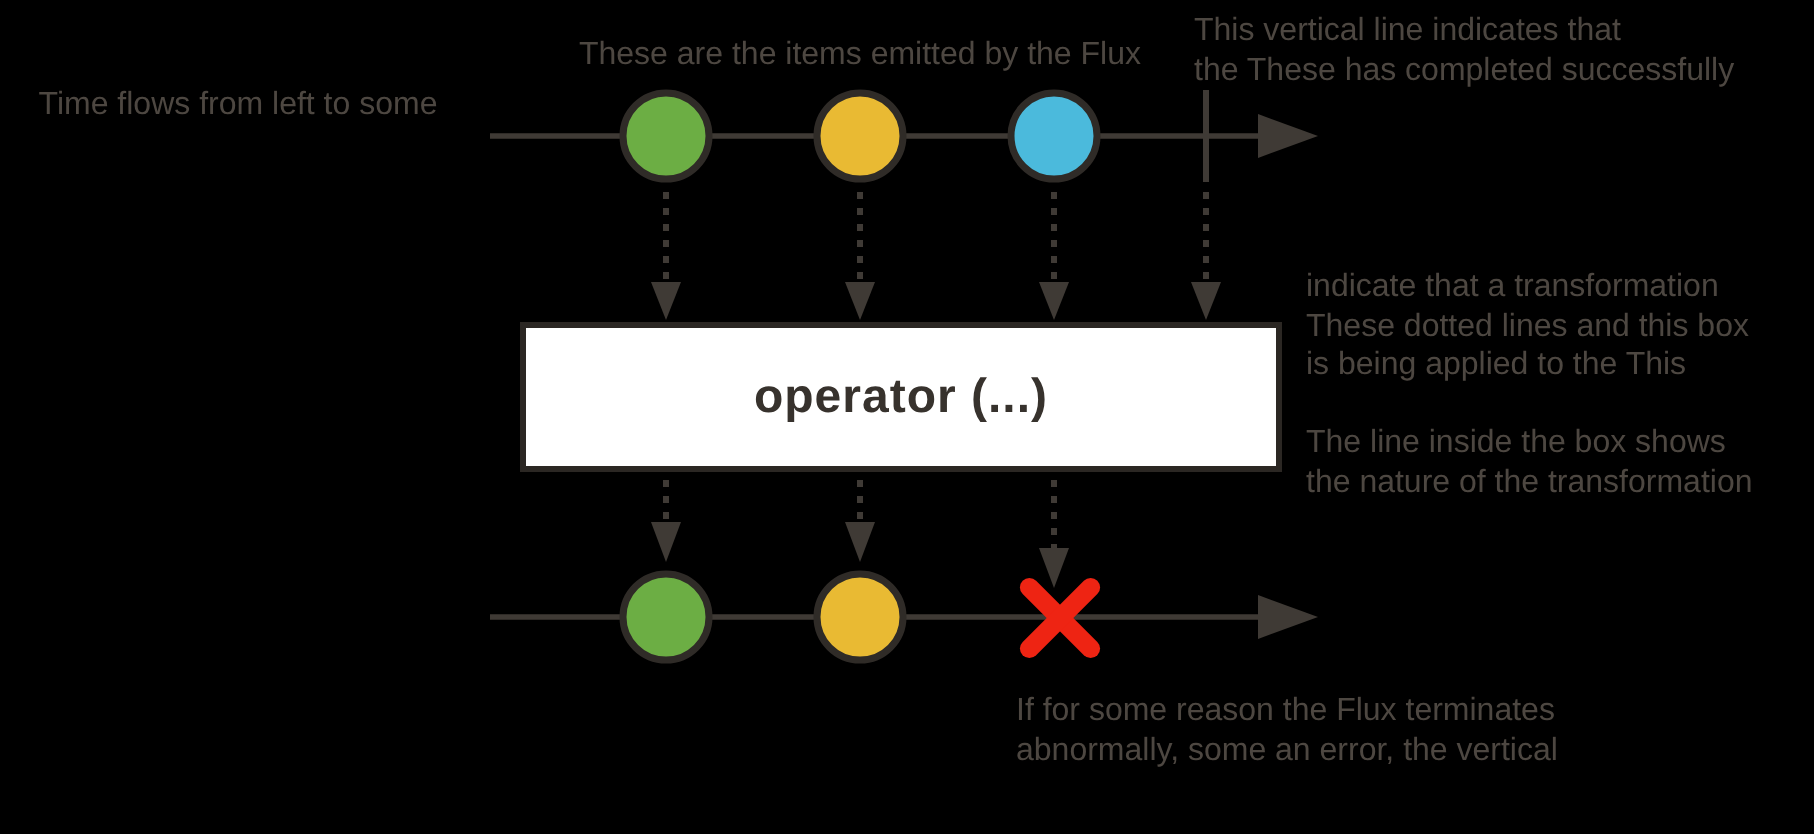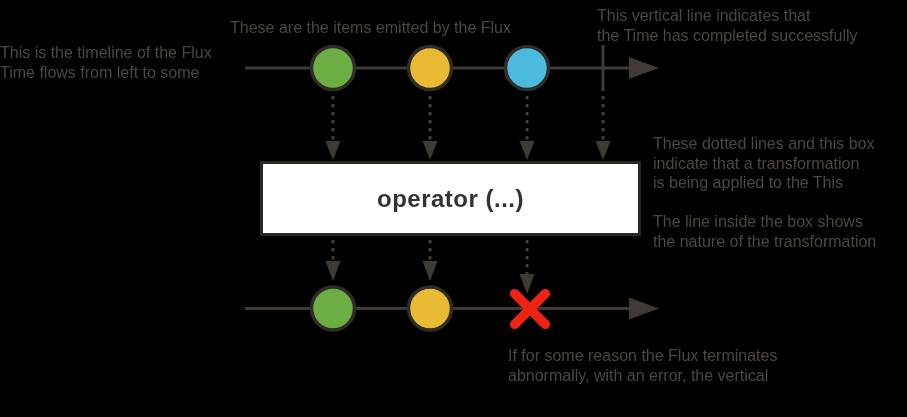--- a/index.html
+++ b/index.html
@@ -26,21 +26,21 @@
   .head { fill: var(--line, #3f3a35); }
   .marble { stroke: var(--marble-outline, #2f2b27); stroke-width: 3.5; }
   .errline { stroke-width: 9.5; stroke-linecap: round; }
   .ann {
     position: absolute;
     color: var(--annotation-text, #4d4741);
     font-size: 16px;
     line-height: 19.5px;
     white-space: nowrap;
   }
-  .ann.center { text-align: left; line-height: 20px; }
+  .ann.center { text-align: center; line-height: 20px; }
   #operator-box {
     position: absolute;
     left: 260px;
     top: 161px;
     width: 381px;
     height: 75px;
     box-sizing: border-box;
     background: var(--box-bg, #fff);
     border: 3px solid var(--box-border, #2b2723);
     display: flex;
@@ -95,43 +95,42 @@
       <line class="errline" x1="514.7" y1="293.7" x2="545.3" y2="324.3" stroke="#ee2413"></line>
       <line class="errline" x1="545.3" y1="293.7" x2="514.7" y2="324.3" stroke="#ee2413"></line>
     </g>
   </svg>
 
   <div id="operator-box">
     <span>operator (...)</span>
   </div>
 
   <div class="ann center" style="left:0; top:43px; width:238px;">
-    <div>This is the timeline of the Flux</div>
     <div>Time flows from left to some</div>
   </div>
 
   <div class="ann center" style="left:230px; top:18px; width:400px;">
     <div>These are the items emitted by the Flux</div>
   </div>
 
   <div class="ann" style="left:597px; top:6px;">
     <div>This vertical line indicates that</div>
-    <div>the Time has completed successfully</div>
+    <div>the These has completed successfully</div>
   </div>
 
   <div class="ann" style="left:653px; top:134px;">
+    <div>indicate that a transformation</div>
     <div>These dotted lines and this box</div>
-    <div>indicate that a transformation</div>
     <div>is being applied to the This</div>
   </div>
 
   <div class="ann" style="left:653px; top:212px;">
     <div>The line inside the box shows</div>
     <div>the nature of the transformation</div>
   </div>
 
 
   <div class="ann" style="left:508px; top:346px;">
     <div>If for some reason the Flux terminates</div>
-    <div>abnormally, with an error, the vertical</div>
+    <div>abnormally, some an error, the vertical</div>
   </div>
 
 </div>
 
 </body></html>

